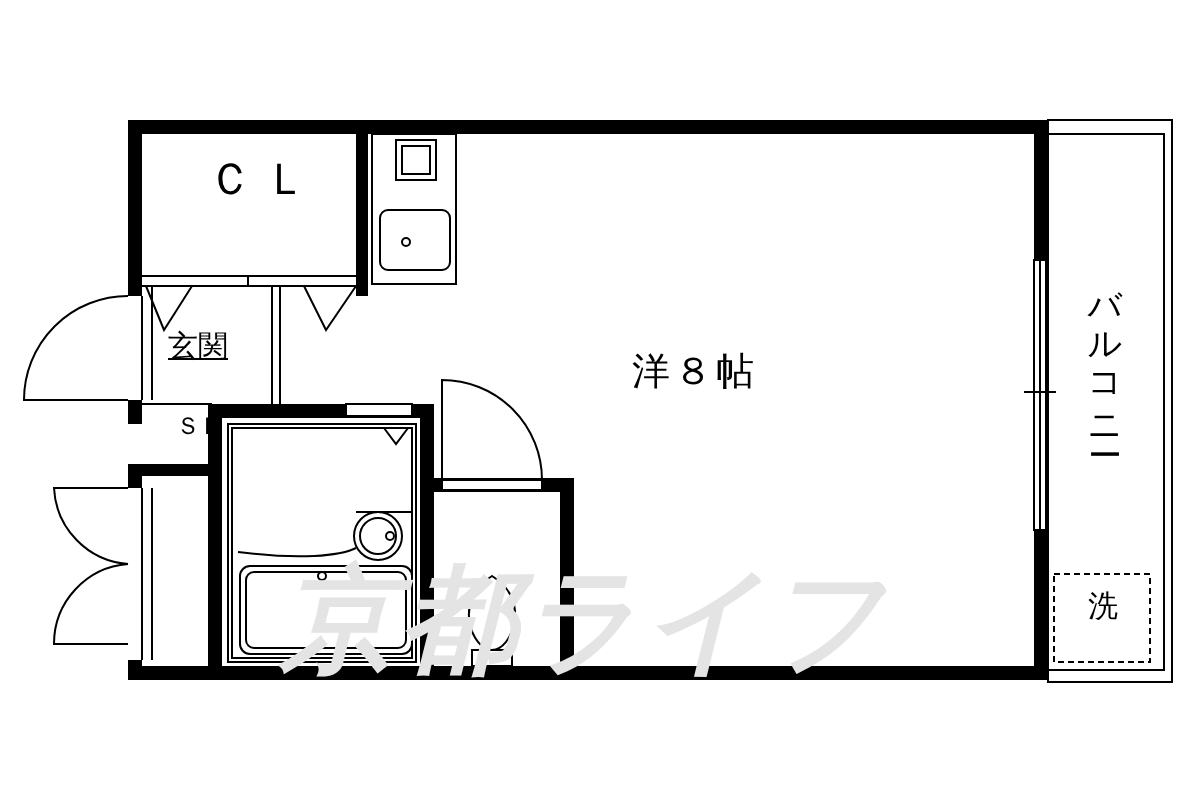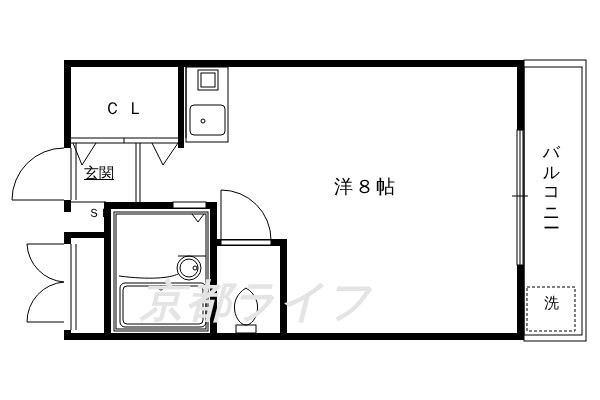--- a/index.html
+++ b/index.html
@@ -1,19 +1,19 @@
 <!DOCTYPE html>
 <html><head>
 <meta charset="utf-8">
 <style>
   html,body{margin:0;padding:0;background:#fff;}
   body{width:600px;height:400px;position:relative;overflow:hidden;font-family:"DejaVu Sans",sans-serif;}
   svg{position:absolute;left:0;top:0;}
   .lbl{position:absolute;color:#000;white-space:nowrap;line-height:1;}
-  .wm{position:absolute;color:#e4e4e4;font-weight:bold;font-style:italic;font-size:44px;letter-spacing:2px;white-space:nowrap;}
+  .wm{position:absolute;color:#e4e4e4;font-weight:bold;font-style:italic;font-size:58px;letter-spacing:2px;white-space:nowrap;}
 </style>
 </head>
 <body>
 
 <svg width="600" height="400" viewBox="0 0 600 400">
 
   <g fill="#000">
     <rect x="64" y="60" width="460" height="7"></rect>
     <rect x="64" y="60" width="7" height="88"></rect>
     <rect x="64" y="200" width="7" height="12"></rect>
@@ -97,18 +97,18 @@
 
     <path d="M221,240 L221,190 A50,50 0 0 1 271,240"></path>
 
     <path d="M246,288 C226,300 236,325 246,325 C256,325 266,300 246,288 Z"></path>
     <rect x="236" y="325" width="20" height="8"></rect>
   </g>
 </svg>
 
 <div class="wm" style="left:140px;top:272px;">京都ライフ</div>
 
-<div class="lbl" style="left:104px;top:100px;font-size:17px;letter-spacing:6px;">ＣＬ</div>
+<div class="lbl" style="left:104px;top:80px;font-size:22px;letter-spacing:6px;">ＣＬ</div>
 <div class="lbl" style="left:84px;top:166px;font-size:15px;text-decoration:underline;">玄関</div>
 <div class="lbl" style="left:88px;top:207px;font-size:12px;">ＳＢ</div>
-<div class="lbl" style="left:334px;top:177px;font-size:19px;letter-spacing:2px;">洋８帖</div>
+<div class="lbl" style="left:316px;top:177px;font-size:19px;letter-spacing:2px;">洋８帖</div>
 <div class="lbl" style="left:543px;top:133px;font-size:17px;writing-mode:vertical-rl;letter-spacing:2px;">バルコニー</div>
 <div class="lbl" style="left:544px;top:296px;font-size:15px;">洗</div>
 
 </body></html>

